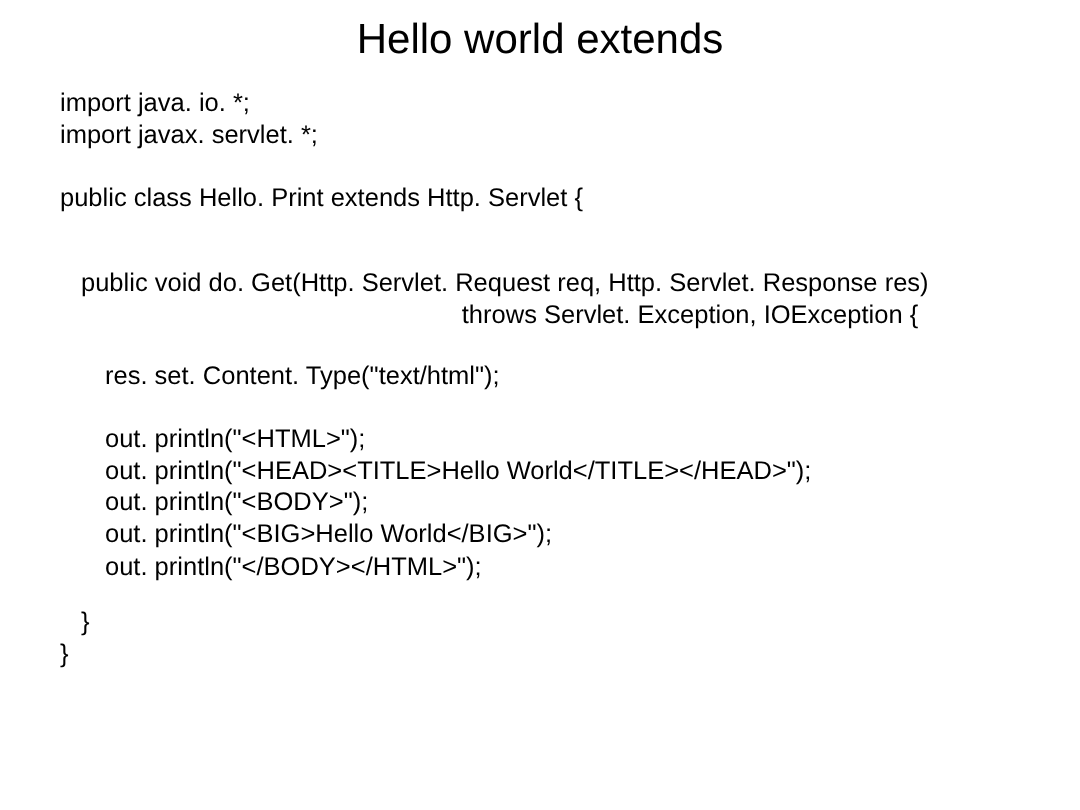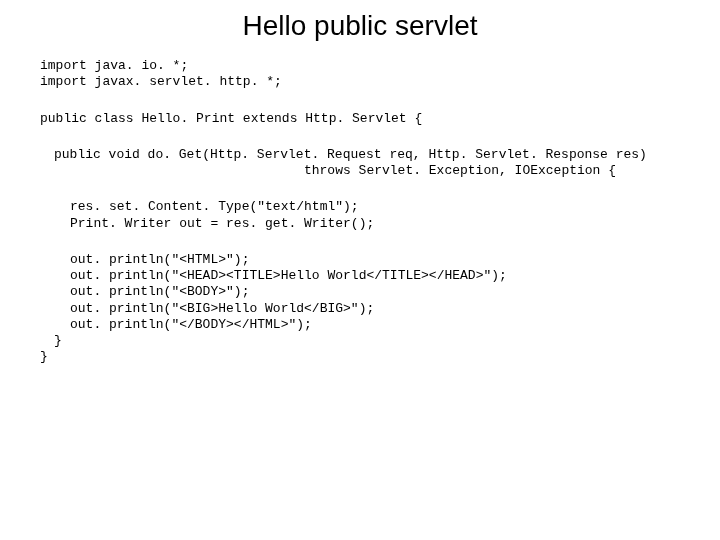--- a/index.html
+++ b/index.html
@@ -17,57 +17,56 @@
     }
     .title {
       font-size: 28px;
       font-weight: normal;
       text-align: center;
       margin-bottom: 16px;
       margin-left: 100px;
       margin-right: 100px;
     }
     .code-block {
-      font-size: 13px;
+      font-size: 17px;
       line-height: 1.25;
-      font-family: Liberation Mono, monospace;
     }
     .line {
       white-space: pre;
     }
     .gap {
       height: 20px;
     }
     .indent1 {
       padding-left: 14px;
+      margin-top: 16px;
     }
     .indent2 {
       padding-left: 30px;
     }
     .center-throws {
       padding-left: 200px;
       text-align: center;
     }
   </style>
 </head>
 <body>
 
-<h1 class="title">Hello public servlet</h1>
+<h1 class="title">Hello world extends</h1>
 
 <div class="code-block">
   <div class="line">import java. io. *;</div>
-  <div class="line">import javax. servlet. http. *;</div>
+  <div class="line">import javax. servlet. *;</div>
   <div class="gap"></div>
   <div class="line">public class Hello. Print extends Http. Servlet {</div>
   <div class="gap"></div>
   <div class="line indent1">public void do. Get(Http. Servlet. Request req, Http. Servlet. Response res)</div>
   <div class="line center-throws">throws Servlet. Exception, IOException {</div>
   <div class="gap"></div>
   <div class="line indent2">res. set. Content. Type("text/html");</div>
-  <div class="line indent2">Print. Writer out = res. get. Writer();</div>
   <div class="gap"></div>
   <div class="line indent2">out. println("&lt;HTML&gt;");</div>
   <div class="line indent2">out. println("&lt;HEAD&gt;&lt;TITLE&gt;Hello World&lt;/TITLE&gt;&lt;/HEAD&gt;");</div>
   <div class="line indent2">out. println("&lt;BODY&gt;");</div>
   <div class="line indent2">out. println("&lt;BIG&gt;Hello World&lt;/BIG&gt;");</div>
   <div class="line indent2">out. println("&lt;/BODY&gt;&lt;/HTML&gt;");</div>
   <div class="line indent1">}</div>
   <div class="line">}</div>
 </div>
 

